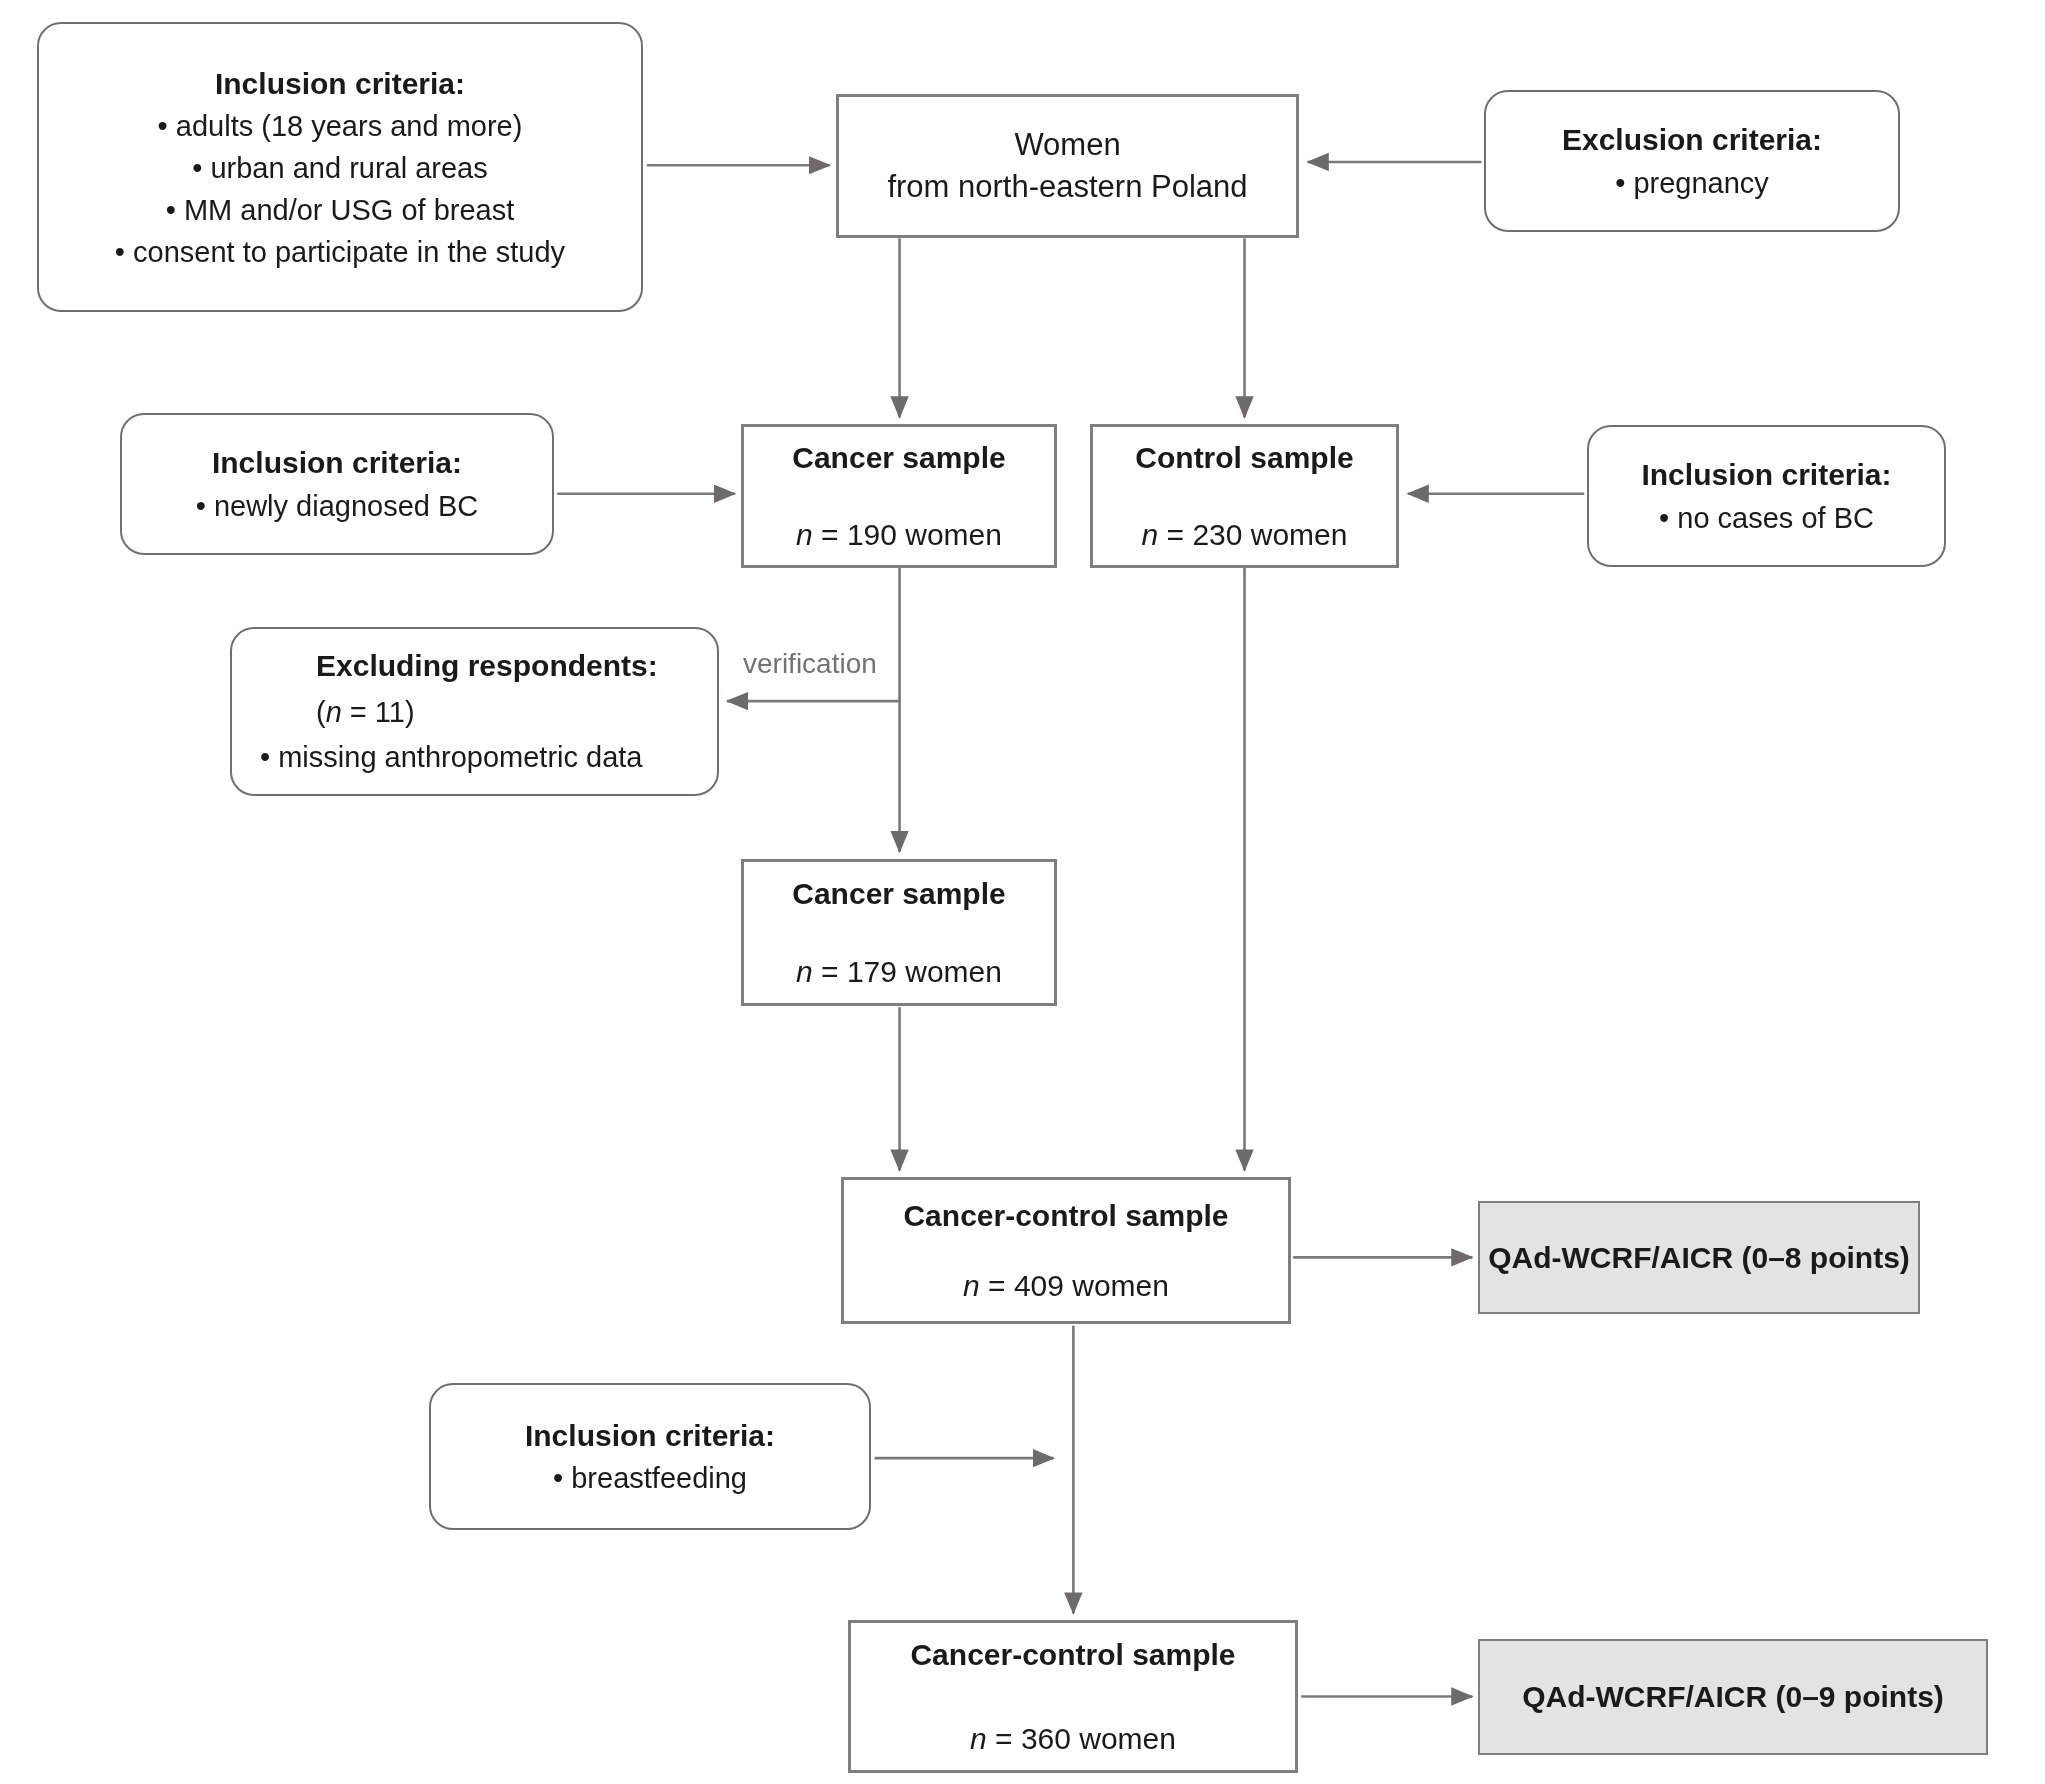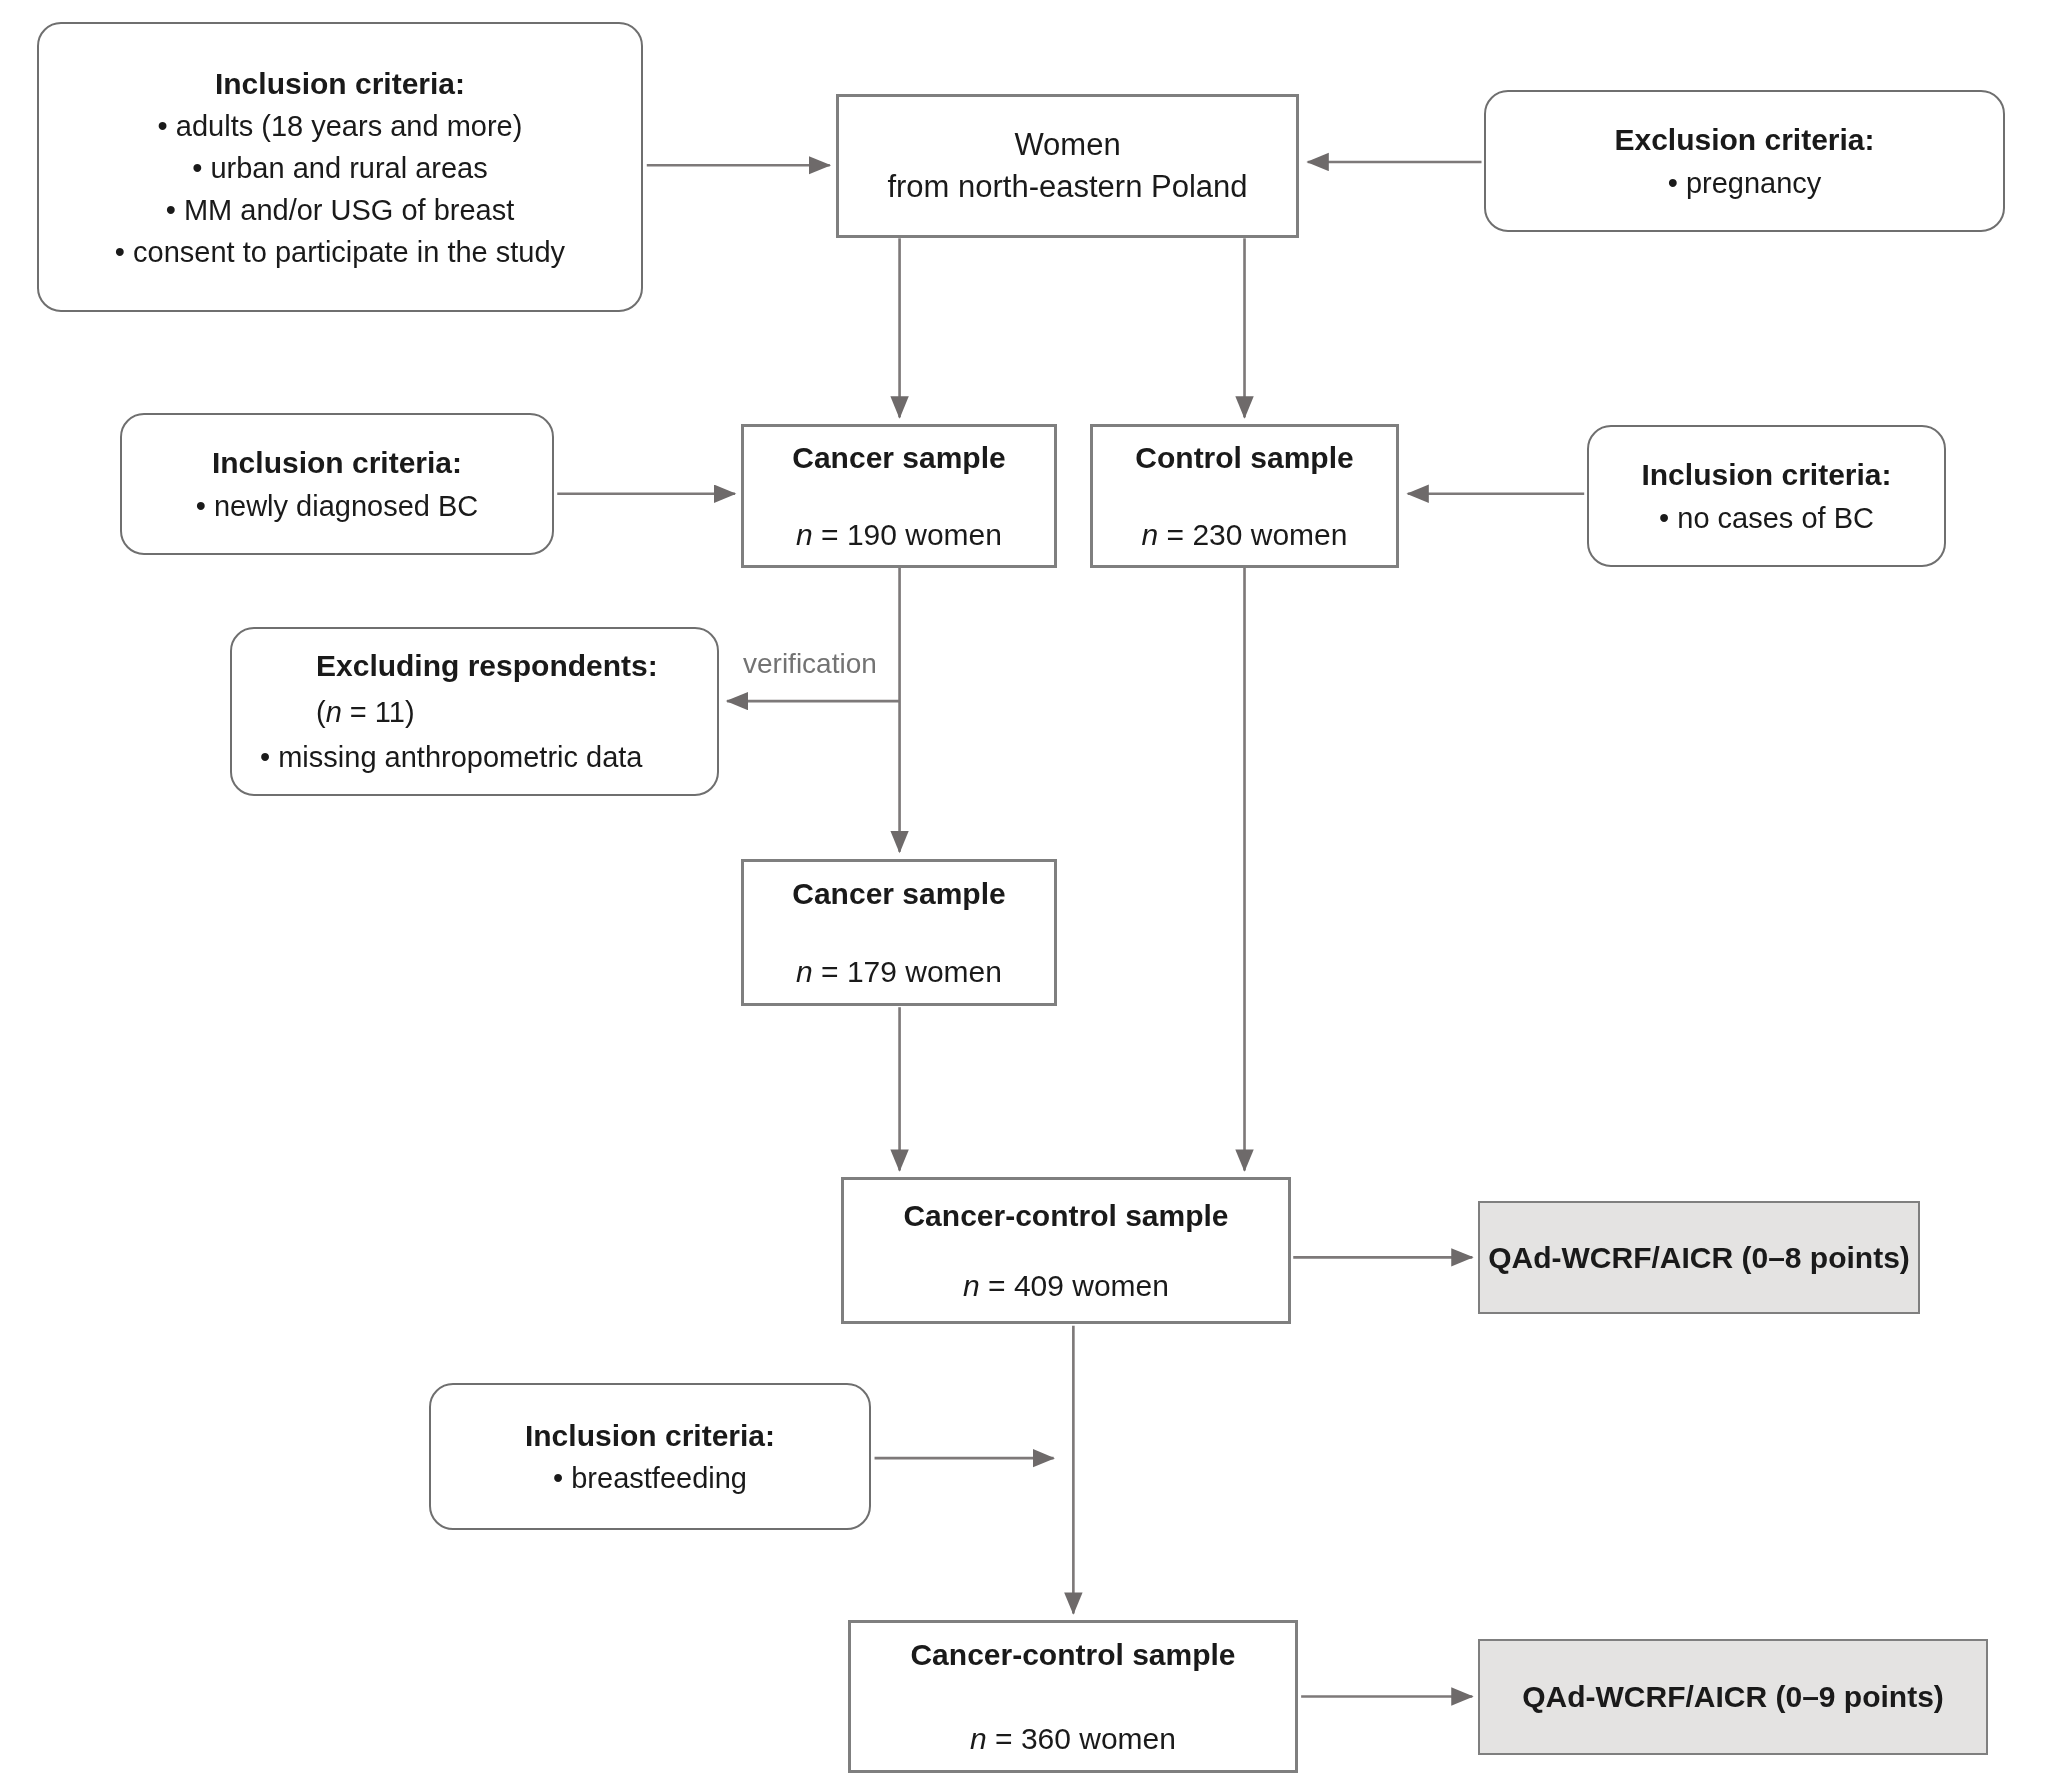--- a/index.html
+++ b/index.html
@@ -78,21 +78,21 @@
     <div>• urban and rural areas</div>
     <div>• MM and/or USG of breast</div>
     <div>• consent to participate in the study</div>
   </div>
 
   <div class="box rect" style="left:836px; top:94px; width:463px; height:144px;">
     <div class="women-line">Women</div>
     <div class="women-line">from north-eastern Poland</div>
   </div>
 
-  <div class="box rounded" style="left:1484px; top:90px; width:521px; height:142px;">
+  <div class="box rounded" style="left:1484px; top:90px; width:416px; height:142px;">
     <div class="hdr">Exclusion criteria:</div>
     <div>• pregnancy</div>
   </div>
 
   <div class="box rounded" style="left:120px; top:413px; width:434px; height:142px;">
     <div class="hdr">Inclusion criteria:</div>
     <div>• newly diagnosed BC</div>
   </div>
 
   <div class="box rect" style="left:741px; top:424px; width:316px; height:144px;">

